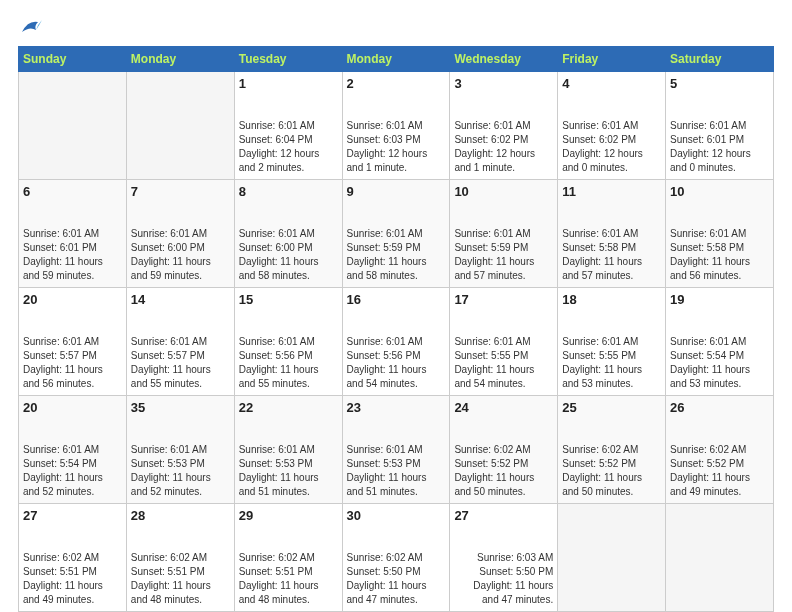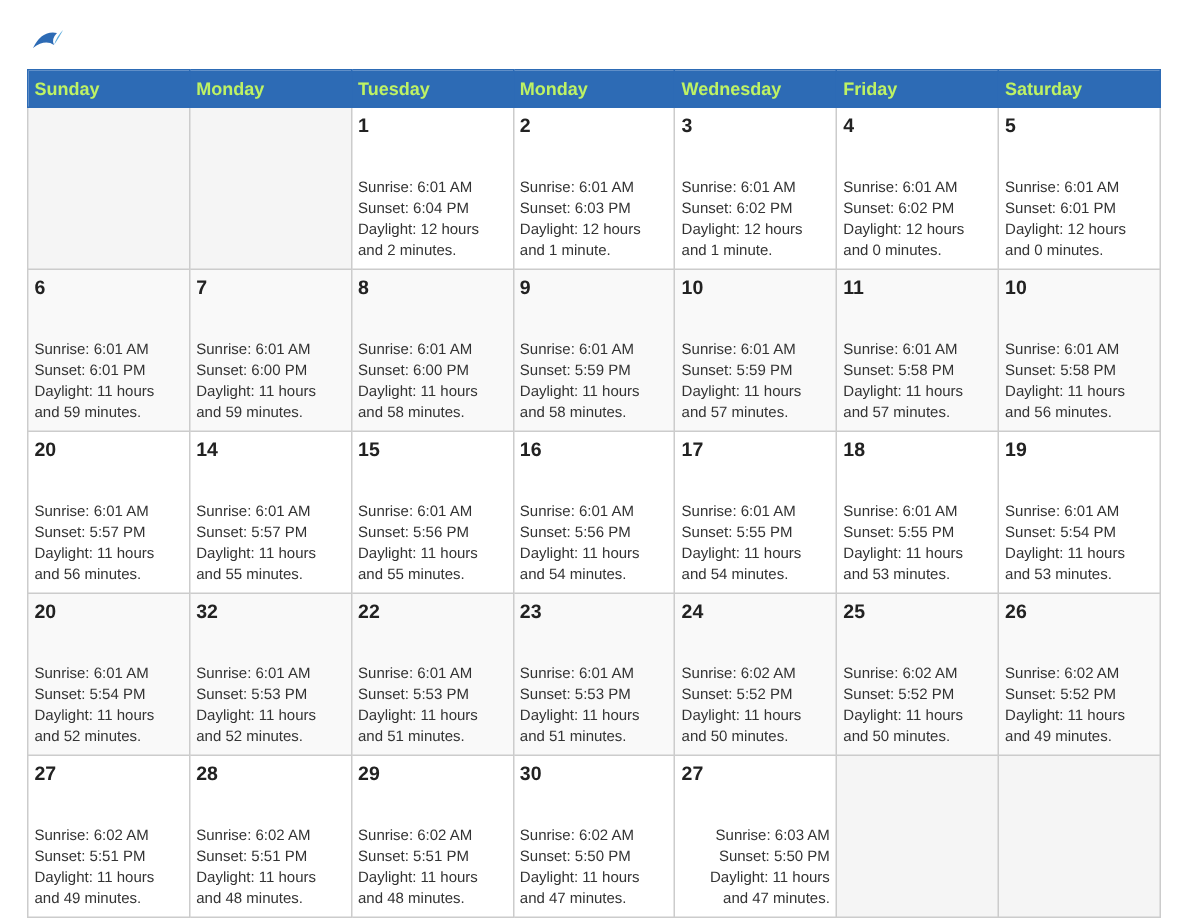--- a/index.html
+++ b/index.html
@@ -279,21 +279,21 @@
         </tr>
         <tr class="row-even">
           <td>
             <span class="day-num">20</span>
             <div class="day-info" style="white-space: pre-line;">Sunrise: 6:01 AM
 Sunset: 5:54 PM
 Daylight: 11 hours
 and 52 minutes.</div>
           </td>
           <td>
-            <span class="day-num">32</span>
+            <span class="day-num">35</span>
             <div class="day-info" style="white-space: pre-line;">Sunrise: 6:01 AM
 Sunset: 5:53 PM
 Daylight: 11 hours
 and 52 minutes.</div>
           </td>
           <td>
             <span class="day-num">22</span>
             <div class="day-info" style="white-space: pre-line;">Sunrise: 6:01 AM
 Sunset: 5:53 PM
 Daylight: 11 hours

